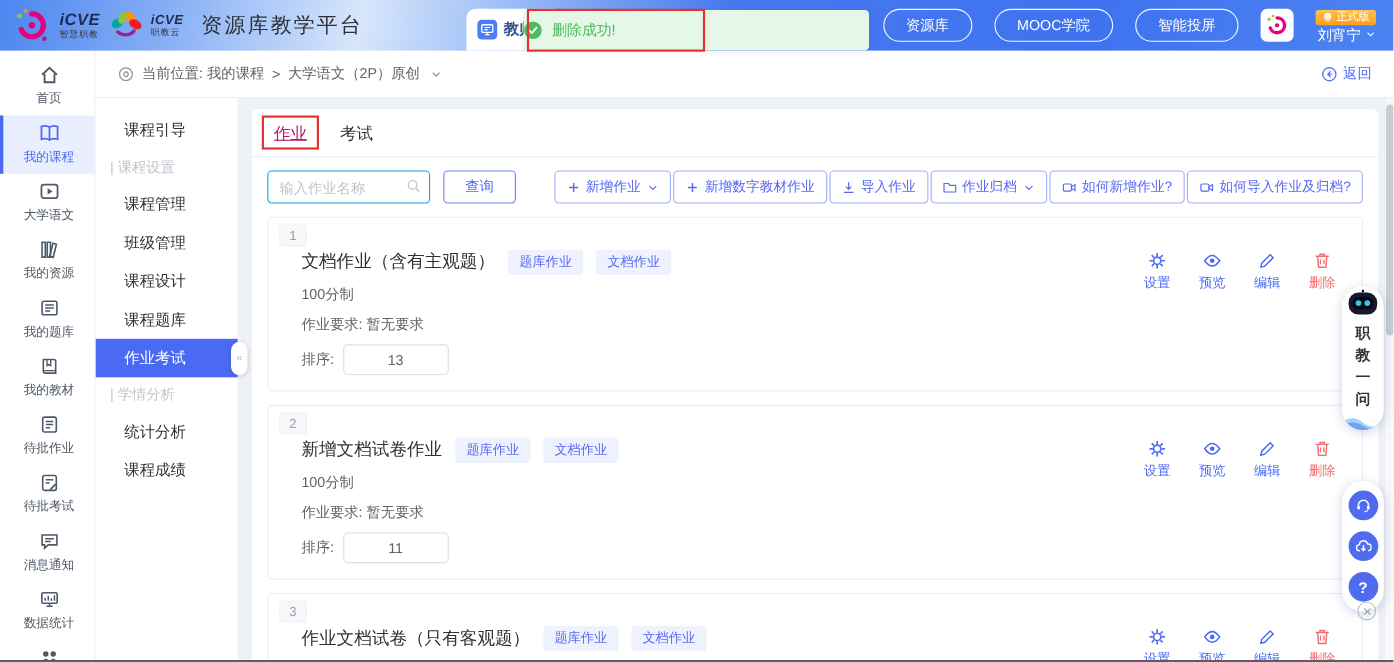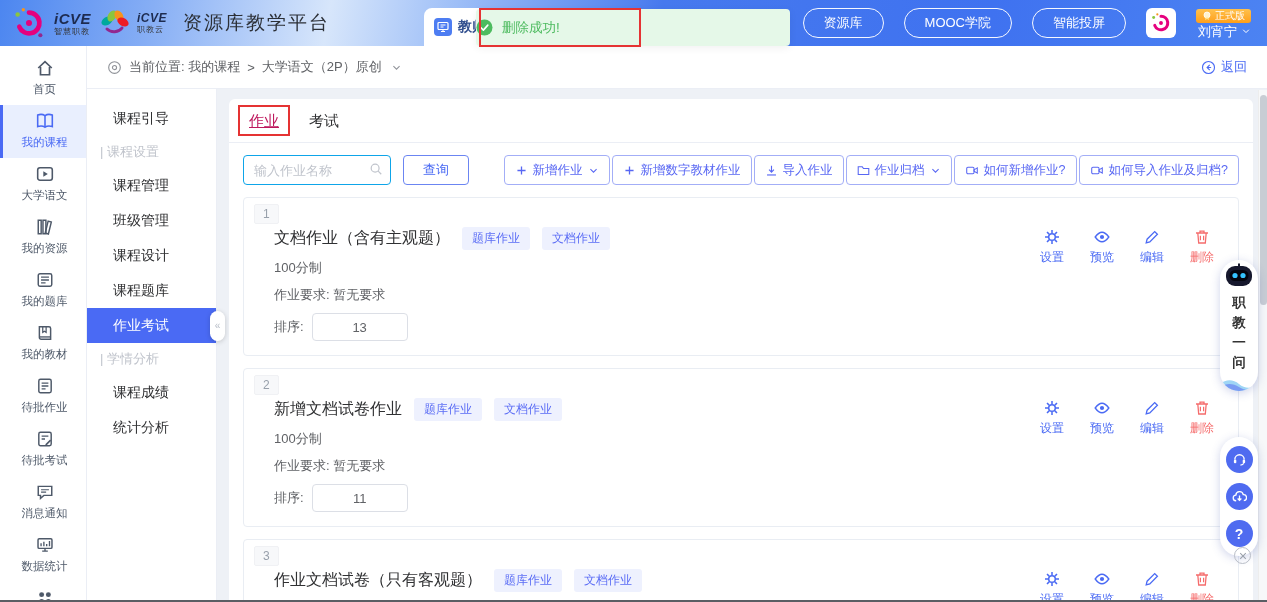--- a/index.html
+++ b/index.html
@@ -357,22 +357,22 @@
           <div class="sm-group">课程设置</div>
           <div class="sm-item"><span>课程管理</span></div>
           <div class="sm-item"><span>班级管理</span></div>
           <div class="sm-item"><span>课程设计</span></div>
           <div class="sm-item"><span>课程题库</span></div>
           <div class="sm-item active">
             <span>作业考试</span>
             <span class="collapse-handle">«</span>
           </div>
           <div class="sm-group">学情分析</div>
+          <div class="sm-item"><span>统计分析</span></div>
           <div class="sm-item"><span>课程成绩</span></div>
-          <div class="sm-item"><span>统计分析</span></div>
         </div>
 
         <div class="main">
           <div class="panel">
             <div class="tabs">
               <span class="tab active">
                 <span>作业</span>
                 <span class="tab-red-box"></span>
               </span>
               <span class="tab">考试</span>

